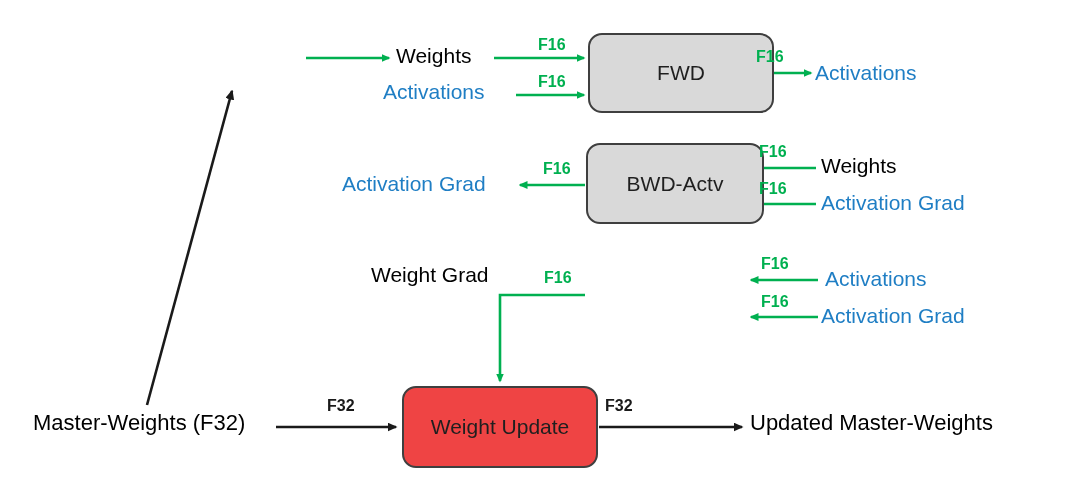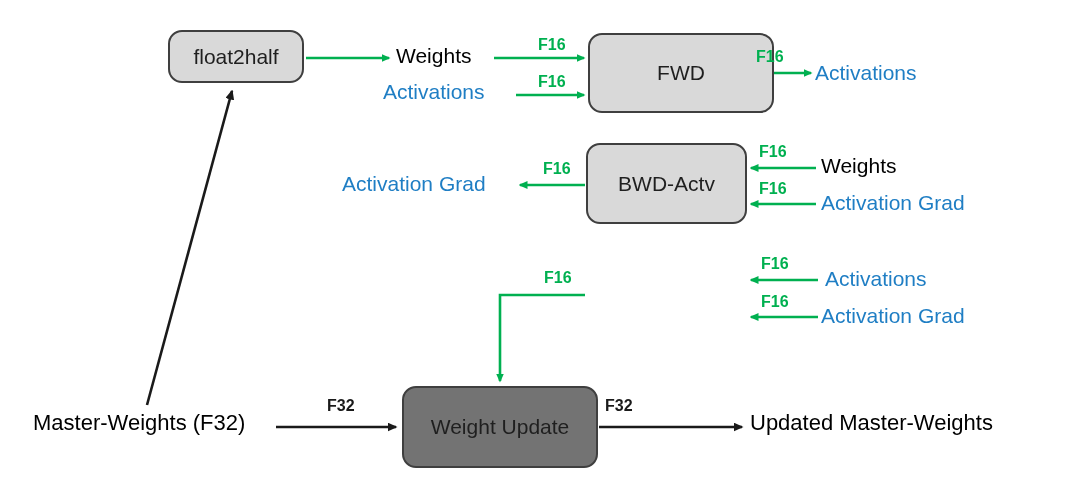--- a/index.html
+++ b/index.html
@@ -15,21 +15,21 @@
     position:absolute;
     display:flex;align-items:center;justify-content:center;
     border:2px solid #3f3f3f;
     border-radius:14px;
     font-size:21px;
     color:#1f1f1f;
     background:#d9d9d9;
     box-sizing:border-box;
     white-space:nowrap;
   }
-  .box.green{background:#737373;}
+  .box.green{background:#ef4444;}
   .lbl{
     position:absolute;
     font-size:21px;
     color:#000000;
     white-space:nowrap;
     line-height:1.1;
   }
   .lbl.big{font-size:22px;}
   .lbl.blue{color:#1f7ec4;}
   .tag{
@@ -68,45 +68,43 @@
 
     <line x1="585" y1="185" x2="520" y2="185" stroke="#00b050" stroke-width="2.6" marker-end="url(#ah-green)"></line>
     <line x1="816" y1="168" x2="751" y2="168" stroke="#00b050" stroke-width="2.6" marker-end="url(#ah-green)"></line>
     <line x1="816" y1="204" x2="751" y2="204" stroke="#00b050" stroke-width="2.6" marker-end="url(#ah-green)"></line>
 
     <polyline points="585,295 500,295 500,381" fill="none" stroke="#00b050" stroke-width="2.6" marker-end="url(#ah-green)"></polyline>
     <line x1="818" y1="280" x2="751" y2="280" stroke="#00b050" stroke-width="2.6" marker-end="url(#ah-green)"></line>
     <line x1="818" y1="317" x2="751" y2="317" stroke="#00b050" stroke-width="2.6" marker-end="url(#ah-green)"></line>
   </svg>
 
-  <div class="box" style="left:168px;top:30px;width:136px;height:53px">
-    <span>float2half</span>
-  </div>
 
   <div class="box" style="left:588px;top:33px;width:186px;height:80px">
     <span>FWD</span>
   </div>
 
-  <div class="box" style="left:586px;top:143px;width:161px;height:81px">
+  <div class="box" style="left:586px;top:143px;width:178px;height:81px">
     <span>BWD-Actv</span>
   </div>
 
 
   <div class="box green" style="left:402px;top:386px;width:196px;height:82px">
     <span>Weight Update</span>
   </div>
 
   <div class="lbl" style="left:396px;top:44px">Weights</div>
   <div class="lbl blue" style="left:383px;top:80px">Activations</div>
   <div class="lbl blue" style="left:815px;top:61px">Activations</div>
 
   <div class="lbl blue" style="left:342px;top:172px">Activation Grad</div>
   <div class="lbl" style="left:821px;top:154px">Weights</div>
   <div class="lbl blue" style="left:821px;top:191px">Activation Grad</div>
 
+  <div class="lbl" style="left:371px;top:263px">Weight Grad</div>
   <div class="lbl blue" style="left:825px;top:267px">Activations</div>
   <div class="lbl blue" style="left:821px;top:304px">Activation Grad</div>
 
   <div class="lbl big" style="left:33px;top:411px">Master-Weights (F32)</div>
   <div class="lbl big" style="left:750px;top:411px">Updated Master-Weights</div>
 
   <span class="tag" style="left:538px;top:37px">F16</span>
   <span class="tag" style="left:538px;top:74px">F16</span>
   <span class="tag" style="left:756px;top:49px">F16</span>
   <span class="tag" style="left:543px;top:161px">F16</span>

